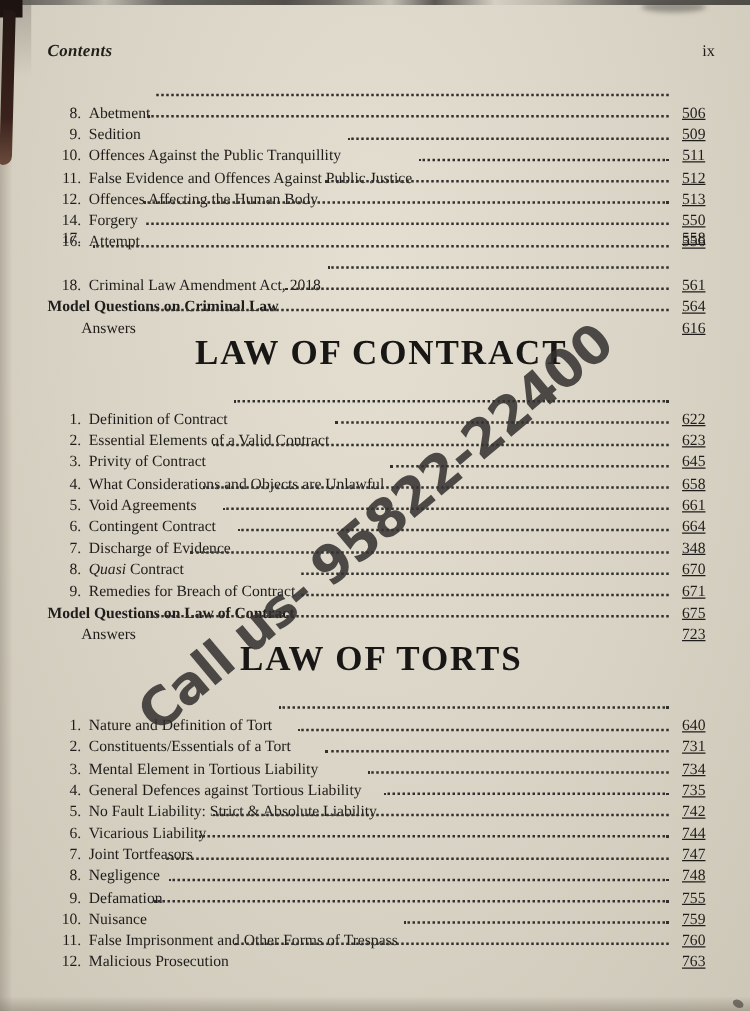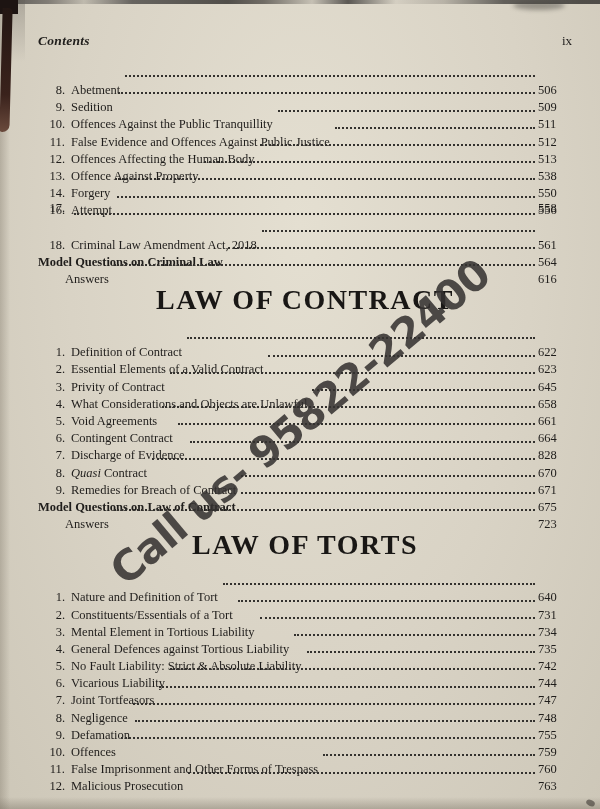--- a/index.html
+++ b/index.html
@@ -34,21 +34,21 @@
   .contents-label{font-style:italic;font-weight:bold;letter-spacing:.3px;}
   .folio{font-size:13px;}
   #toc{margin-top:13px;}
   .section-heading{text-align:center;font-weight:bold;font-size:28px;line-height:30px;
     letter-spacing:1.5px;margin:16px 0 10px;color:#191715;}
   .toc-row{display:flex;align-items:baseline;height:17.2px;font-size:12.5px;white-space:nowrap;}
   .toc-row .num{flex:0 0 27px;text-align:right;margin-right:6px;}
   .toc-row .title{flex:0 0 auto;padding-right:2px;margin-top:20px;}
   .toc-row .dots{flex:1 1 auto;min-width:8px;align-self:flex-end;margin:0 3px 3px 3px;
     border-bottom:2px dotted #33312e;}
-  .toc-row .pg{flex:0 0 34px;text-align:left;}
+  .toc-row .pg{flex:0 0 34px;text-align:center;text-decoration:underline;}
   .toc-row.model .title{font-weight:bold;}
   .toc-row.answers{padding-left:27px;}
   .toc-row.answers .title{font-weight:normal;}
   
   .watermark{position:absolute;left:300px;top:422px;transform:translate(-50%,-50%) rotate(-40deg);
     font-family:"DejaVu Sans", sans-serif;font-weight:bold;font-size:42px;letter-spacing:-1px;
     color:#343130;opacity:.86;white-space:nowrap;pointer-events:none;z-index:5;}
 </style>
 </head>
 <body>
@@ -91,26 +91,20 @@
           <span class="dots"></span>
           <span class="pg">512</span>
         </div>
         <div class="toc-row">
           <span class="num">12.</span>
           <span class="title">Offences Affecting the Human Body</span>
           <span class="dots"></span>
           <span class="pg">513</span>
         </div>
         <div class="toc-row">
-          <span class="num">13.</span>
-          <span class="title">Offence Against Property</span>
-          <span class="dots"></span>
-          <span class="pg">538</span>
-        </div>
-        <div class="toc-row">
           <span class="num">14.</span>
           <span class="title">Forgery</span>
           <span class="dots"></span>
           <span class="pg">550</span>
         </div>
         <div class="toc-row">
           <span class="num">16.</span>
           <span class="title">Attempt</span>
           <span class="dots"></span>
           <span class="pg">556</span>
@@ -170,21 +164,21 @@
         <div class="toc-row">
           <span class="num">6.</span>
           <span class="title">Contingent Contract</span>
           <span class="dots"></span>
           <span class="pg">664</span>
         </div>
         <div class="toc-row">
           <span class="num">7.</span>
           <span class="title">Discharge of Evidence</span>
           <span class="dots"></span>
-          <span class="pg">828</span>
+          <span class="pg">348</span>
         </div>
         <div class="toc-row">
           <span class="num">8.</span>
           <span class="title"><em>Quasi</em> Contract</span>
           <span class="dots"></span>
           <span class="pg">670</span>
         </div>
         <div class="toc-row">
           <span class="num">9.</span>
           <span class="title">Remedies for Breach of Contract</span>
@@ -251,21 +245,21 @@
           <span class="pg">748</span>
         </div>
         <div class="toc-row">
           <span class="num">9.</span>
           <span class="title">Defamation</span>
           <span class="dots"></span>
           <span class="pg">755</span>
         </div>
         <div class="toc-row">
           <span class="num">10.</span>
-          <span class="title">Offences</span>
+          <span class="title">Nuisance</span>
           <span class="dots"></span>
           <span class="pg">759</span>
         </div>
         <div class="toc-row">
           <span class="num">11.</span>
           <span class="title">False Imprisonment and Other Forms of Trespass</span>
           <span class="dots"></span>
           <span class="pg">760</span>
         </div>
         <div class="toc-row">

